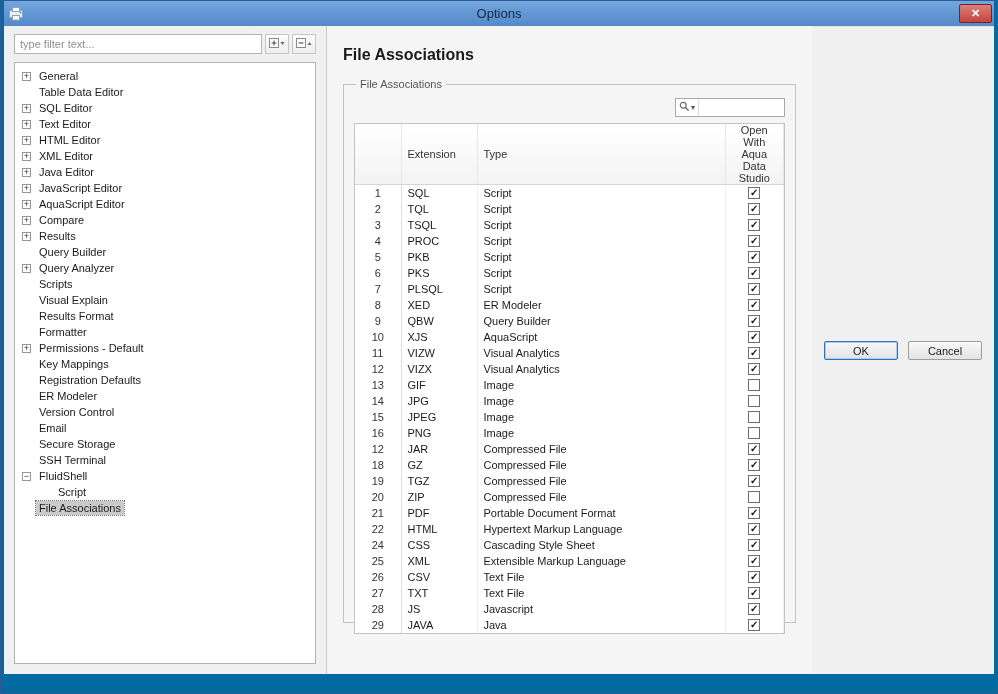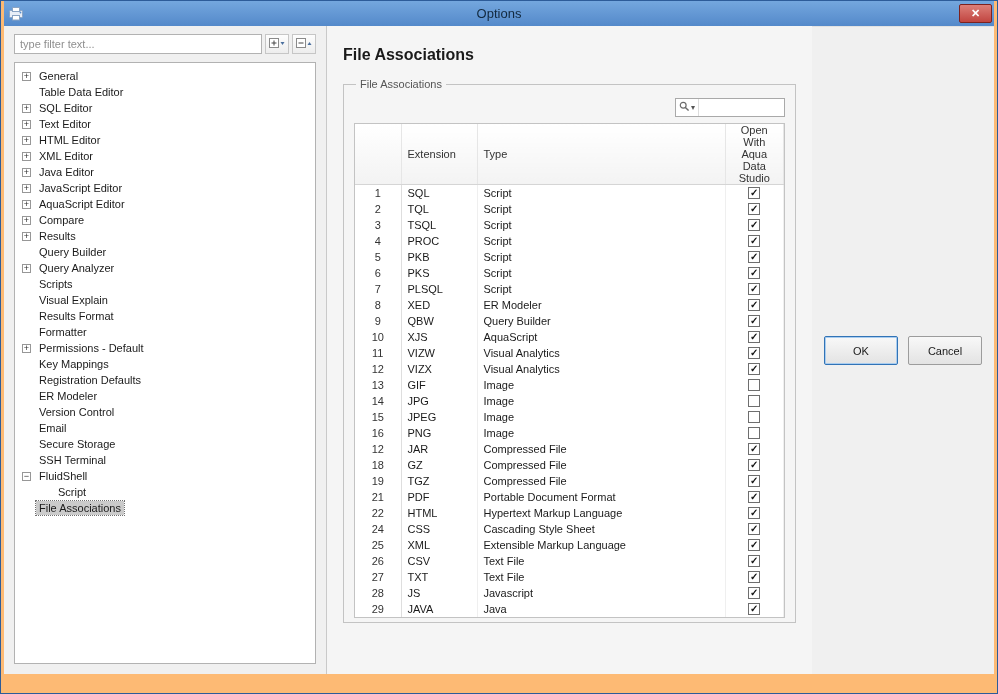--- a/index.html
+++ b/index.html
@@ -1,19 +1,19 @@
 <!DOCTYPE html>
 <html><head>
 <meta charset="utf-8">
 <style>
   * { margin:0; padding:0; box-sizing:border-box; }
   html,body { width:998px; height:694px; overflow:hidden; background:#ffffff;
               font-family:"Liberation Sans", sans-serif; }
 
-  .window { width:998px; height:694px; border:1px solid #2d5c99; background:#fdba74;
+  .window { width:998px; height:694px; border:1px solid #2d5c99; background:#0369a1;
             padding:0 3px 19px; display:flex; flex-direction:column; }
 
   
   .titlebar { height:25px; flex:0 0 25px; position:relative;
               background:linear-gradient(#74a7de, #5489ca);
               display:flex; align-items:center; }
   .titlebar .app-icon { margin-left:4px; width:16px; height:16px; display:inline-block; }
   .titlebar .title { position:absolute; left:0; right:0; text-align:center;
                      font-size:13px; color:#12293f; }
   .close-btn { position:absolute; right:2px; top:3px; width:33px; height:19px;
@@ -73,21 +73,21 @@
              overflow:hidden; white-space:nowrap; cursor:default; }
   tbody td.col-num { text-align:center; color:#333; border-right:1px solid #dedede; }
   tbody td.col-check { text-align:center; }
   .checkbox { display:inline-block; width:12px; height:12px; border:1px solid #6e6e6e;
               background:#fff; font-size:10px; font-weight:bold; line-height:10px;
               color:#111; text-align:center; vertical-align:middle; cursor:pointer; }
 
   
   .footer { flex:0 0 44px; display:flex; justify-content:flex-end; align-items:center;
             gap:10px; padding:0 12px; background:#f0f0f0; border-top:1px solid #e2e2e2; }
-  .btn { width:74px; height:29px; font:11px "Liberation Sans", sans-serif; color:#1a1a1a;
+  .btn { width:74px; height:19px; font:11px "Liberation Sans", sans-serif; color:#1a1a1a;
          border:1px solid #9c9c9c; border-radius:2px; cursor:pointer;
          background:linear-gradient(#f8f8f8,#e3e3e3); }
   .btn.default { border:1px solid #3173b6; box-shadow:inset 0 0 0 1px #a9cdf0; }
 </style>
 </head>
 <body>
 
 <div class="window">
 
   <div class="titlebar">
@@ -391,20 +391,26 @@
                     <td>Compressed File</td>
                     <td class="col-check"><span class="checkbox checked">✓</span></td>
                   </tr>
                   <tr>
                     <td class="col-num">19</td>
                     <td>TGZ</td>
                     <td>Compressed File</td>
                     <td class="col-check"><span class="checkbox checked">✓</span></td>
                   </tr>
                   <tr>
+                    <td class="col-num">20</td>
+                    <td>ZIP</td>
+                    <td>Compressed File</td>
+                    <td class="col-check"><span class="checkbox"></span></td>
+                  </tr>
+                  <tr>
                     <td class="col-num">21</td>
                     <td>PDF</td>
                     <td>Portable Document Format</td>
                     <td class="col-check"><span class="checkbox checked">✓</span></td>
                   </tr>
                   <tr>
                     <td class="col-num">22</td>
                     <td>HTML</td>
                     <td>Hypertext Markup Language</td>
                     <td class="col-check"><span class="checkbox checked">✓</span></td>

